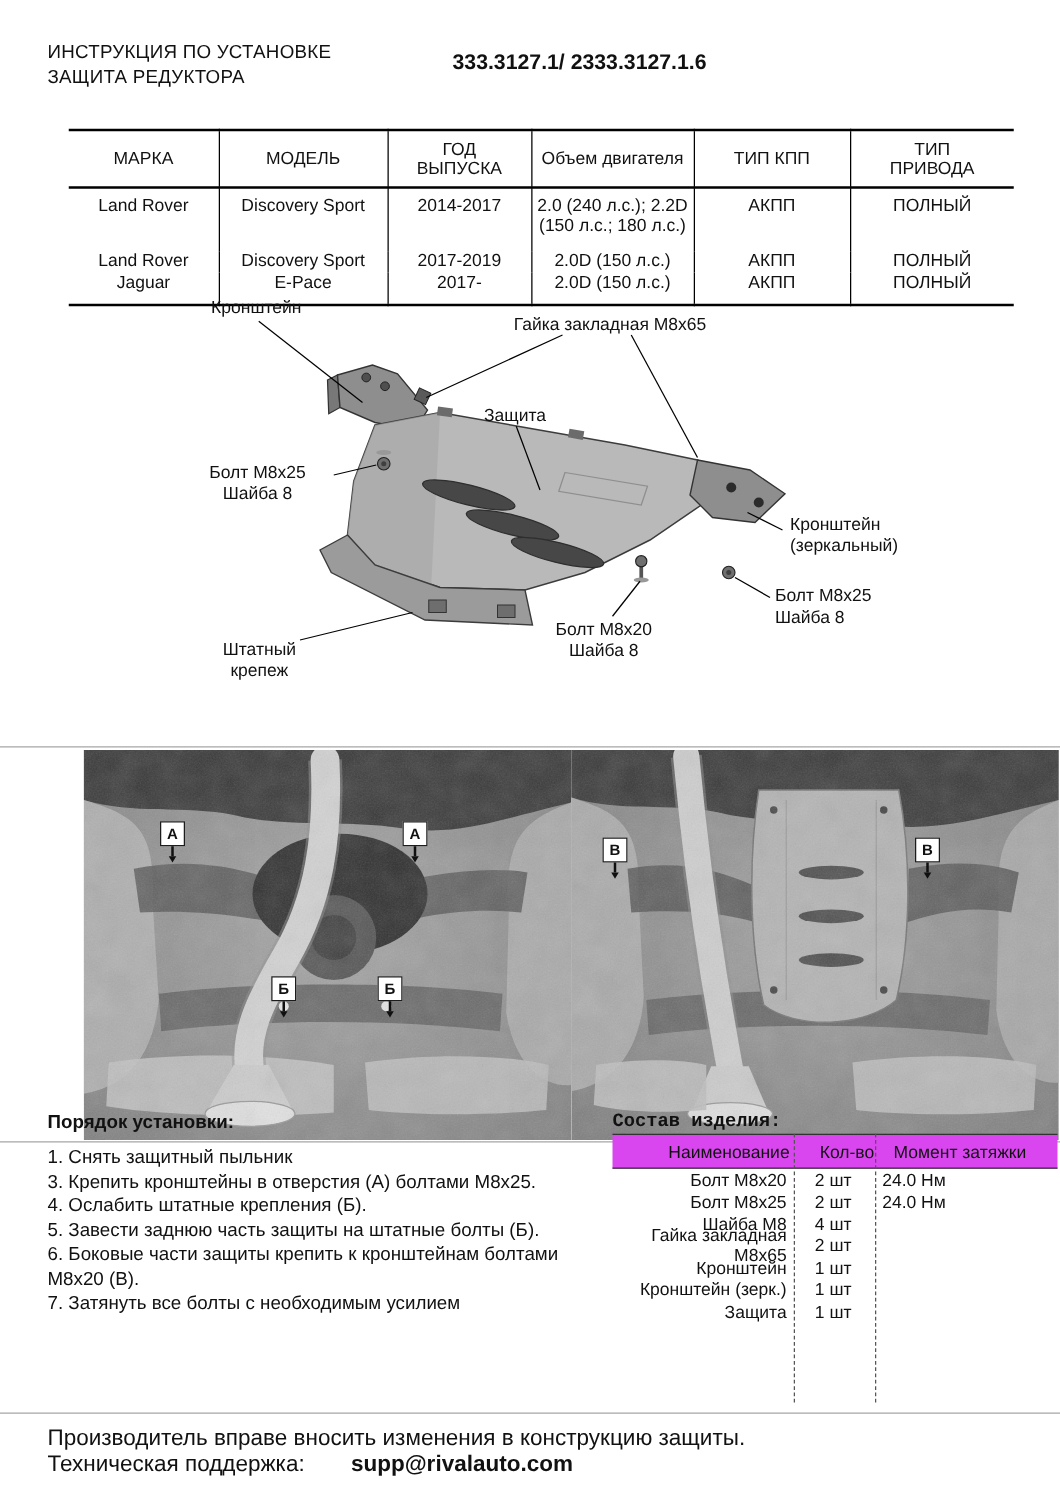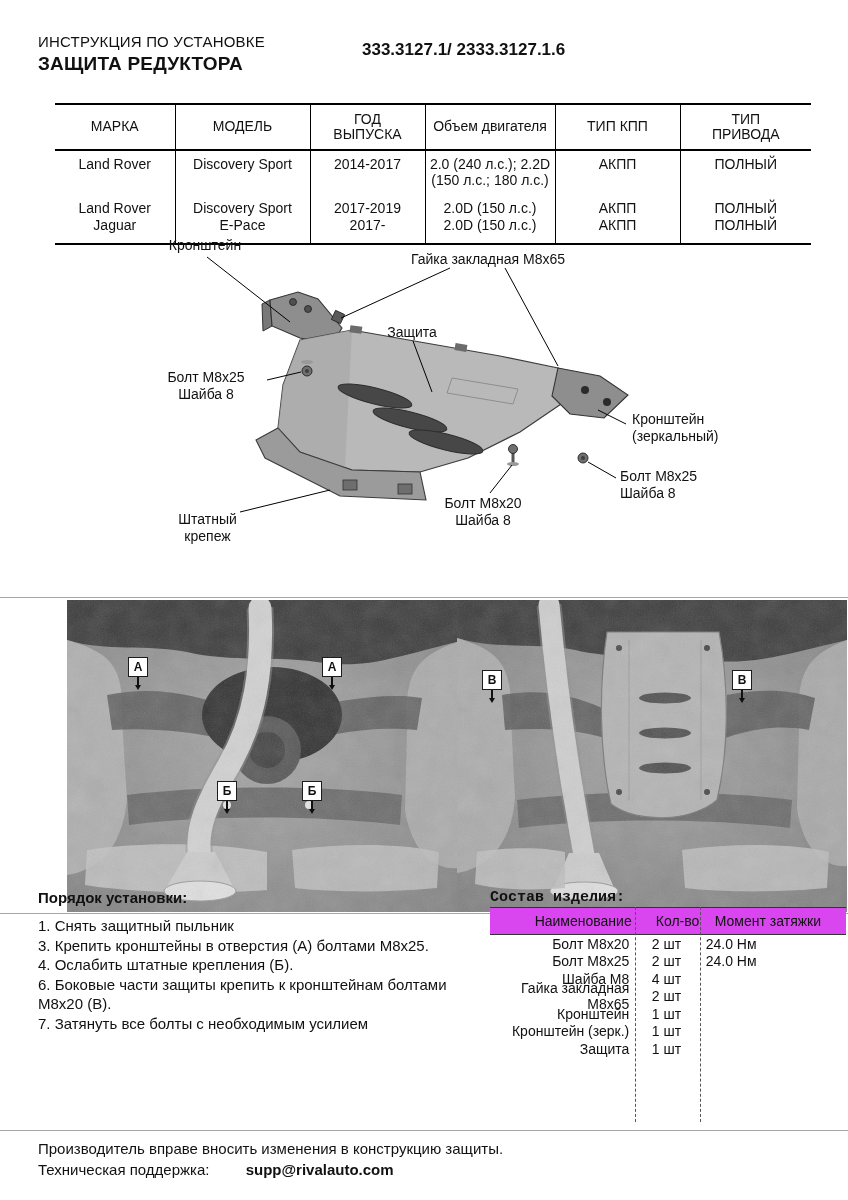--- a/index.html
+++ b/index.html
@@ -4,21 +4,21 @@
 <style>
   html,body{margin:0;padding:0;}
   body{background:#ffffff;}
   .page{position:relative;width:848px;height:1200px;background:#fff;overflow:hidden;
         font-family:"Liberation Sans", sans-serif;color:#111;}
   .abs{position:absolute;}
   .hr{position:absolute;left:0;width:848px;height:1px;background:#a6a6a6;}
 
   
   .title1{font-size:15px;letter-spacing:.2px;}
-  .title2{font-size:19px;font-weight:bold;margin-top:3px;letter-spacing:.2px;}
+  .title2{font-size:15px;font-weight:normal;margin-top:3px;letter-spacing:.2px;}
   .partno{font-size:17px;font-weight:bold;}
 
   
   .fit-table{border-collapse:collapse;width:756px;font-size:14px;
              border-top:2px solid #000;border-bottom:2px solid #000;}
   .fit-table th,.fit-table td{font-weight:normal;text-align:center;white-space:pre-line;
              padding:0 3px;line-height:15.5px;}
   .fit-table th + th,.fit-table td + td{border-left:1px solid #000;}
   .fit-table thead tr{height:46px;border-bottom:2px solid #000;}
   .fit-table tbody td{vertical-align:top;}
@@ -49,21 +49,21 @@
   .pt-row{display:flex;align-items:center;height:17.5px;font-size:14px;}
   .c1{width:145px;} .c2{width:65px;} .c3{width:146px;}
   .pt-head .c1,.pt-head .c2{text-align:center;}
   .pt-head .c3{padding-left:8px;}
   .pt-row .c1{text-align:right;padding-right:6px;}
   .pt-row .c2{text-align:center;}
   .pt-row .c3{padding-left:8px;}
   .dashv{position:absolute;width:0;border-left:1px dashed #555;}
 
   
-  .foot{font-size:15px;}
+  .foot{font-size:18px;}
 </style>
 </head>
 <body>
 
 <div class="page">
 
   <div class="abs" style="left:38px;top:33px;">
     <div class="title1">ИНСТРУКЦИЯ ПО УСТАНОВКЕ</div>
     <div class="title2">ЗАЩИТА РЕДУКТОРА</div>
   </div>
@@ -306,20 +306,21 @@
       <div class="marker-tip"></div>
   </div>
 
   <div class="hr" style="top:913px;"></div>
 
   <div class="sec-title" style="left:38px;top:889px;">Порядок установки:</div>
   <div class="steps">
     <div>1. Снять защитный пыльник</div>
     <div>3. Крепить кронштейны в отверстия (А) болтами М8х25.</div>
     <div>4. Ослабить штатные крепления (Б).</div>
+    <div>5. Завести заднюю часть защиты на штатные болты (Б).</div>
     <div>6. Боковые части защиты крепить к кронштейнам болтами М8х20 (В).</div>
     <div>7. Затянуть все болты с необходимым усилием</div>
   </div>
 
   <div class="sec-title" style="left:490px;top:889px;font-family:Liberation Mono, monospace;">Состав изделия:</div>
   <div class="pt">
     <div class="pt-head">
       <div class="c1">Наименование</div>
       <div class="c2">Кол-во</div>
       <div class="c3">Момент затяжки</div>

